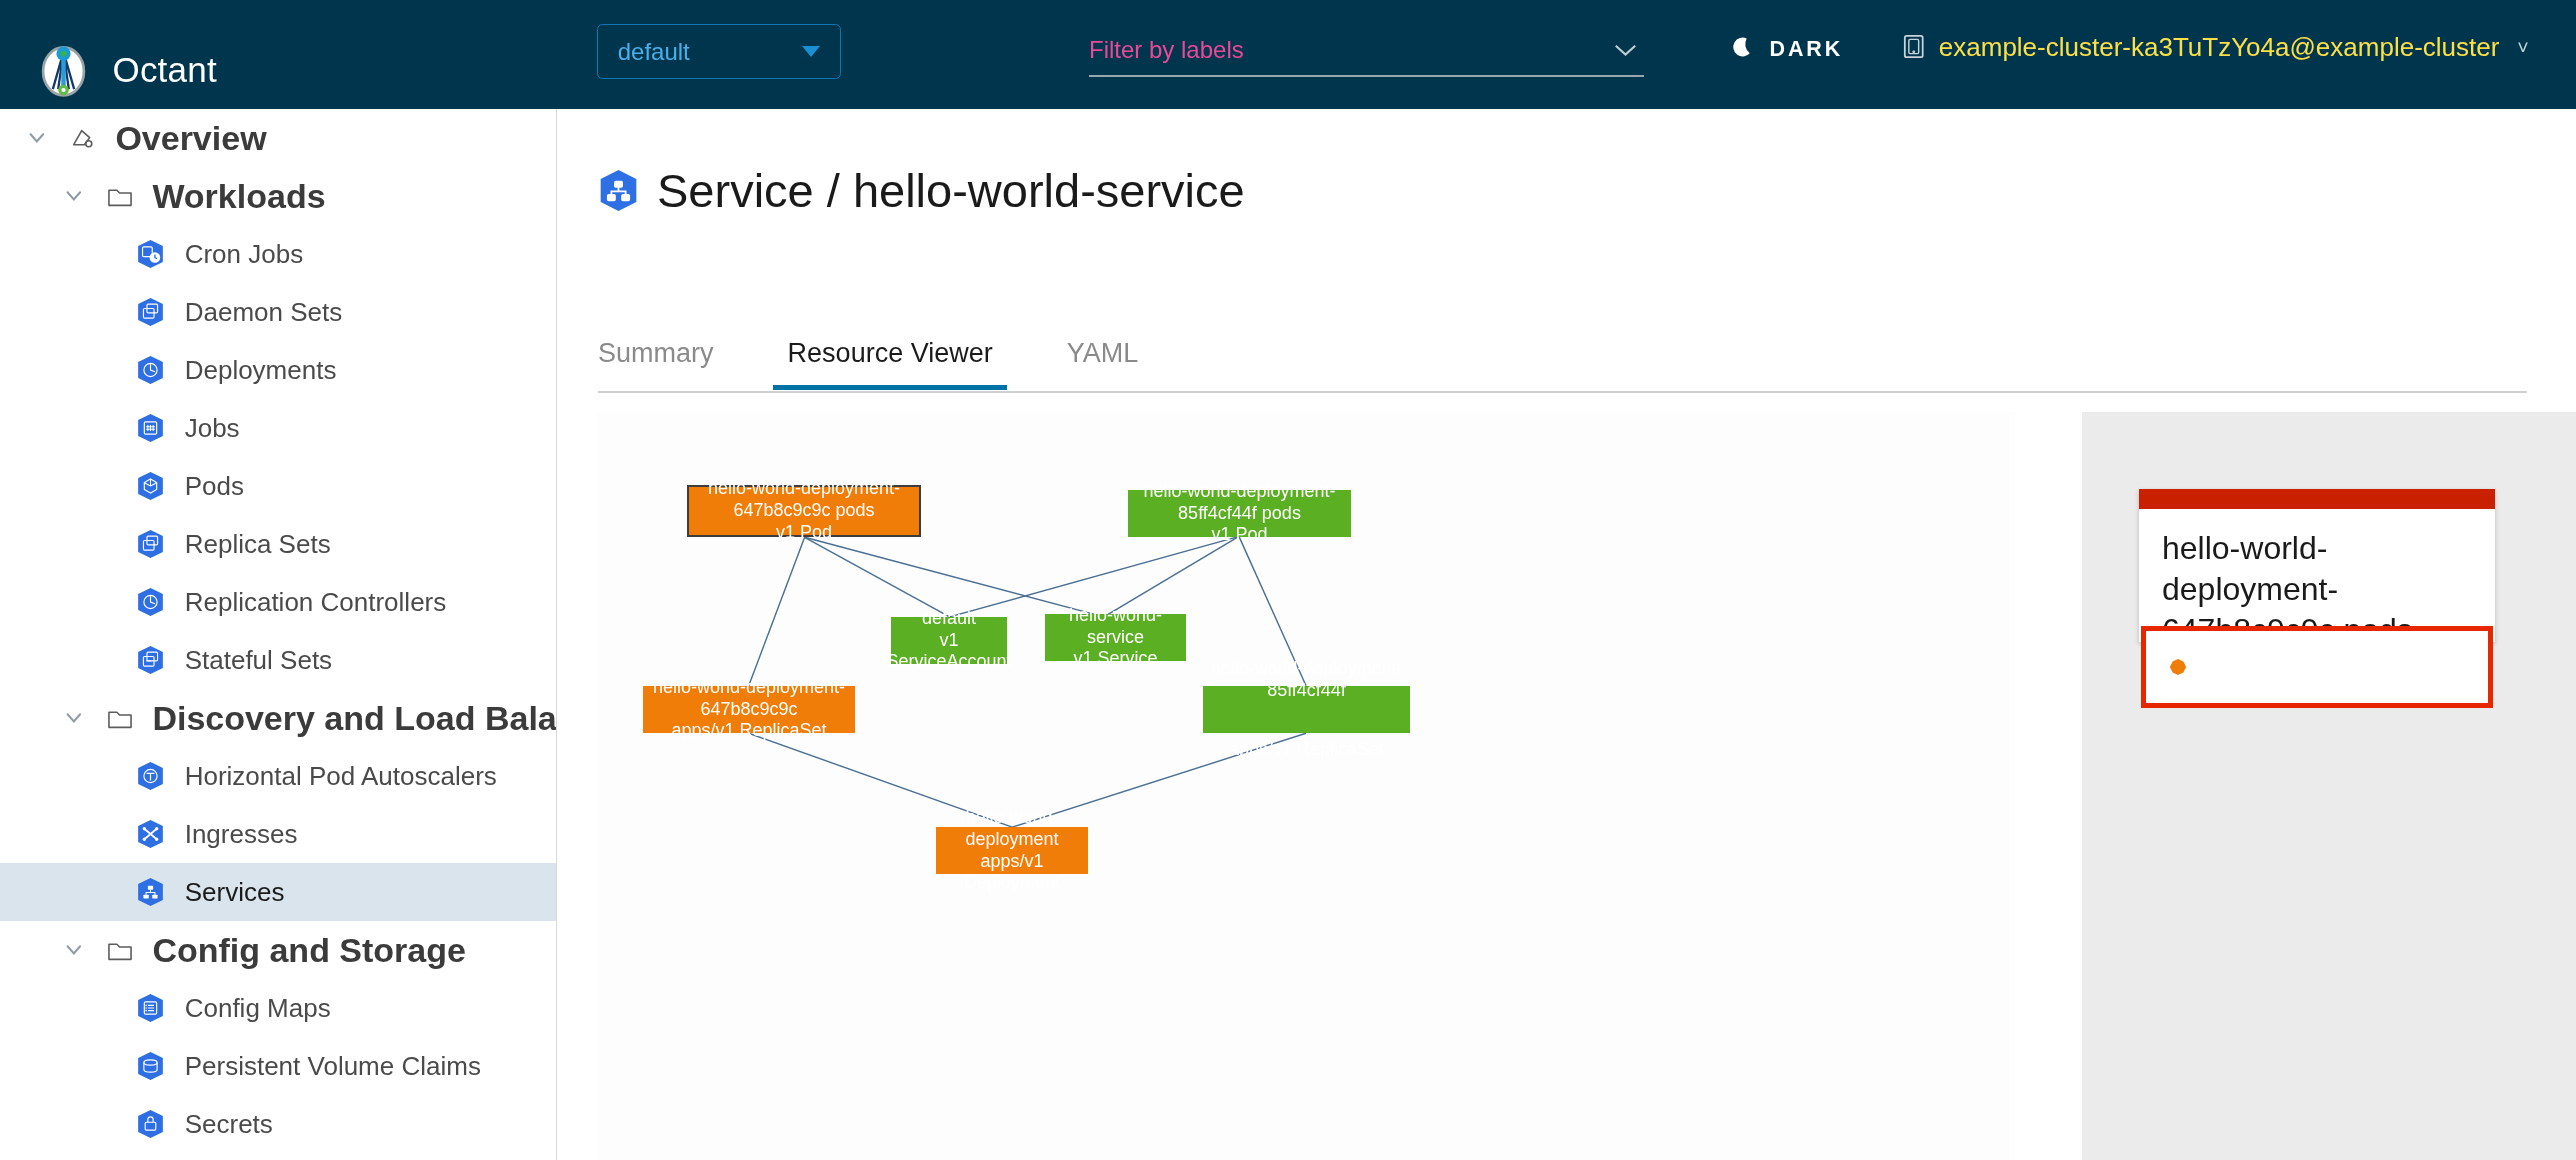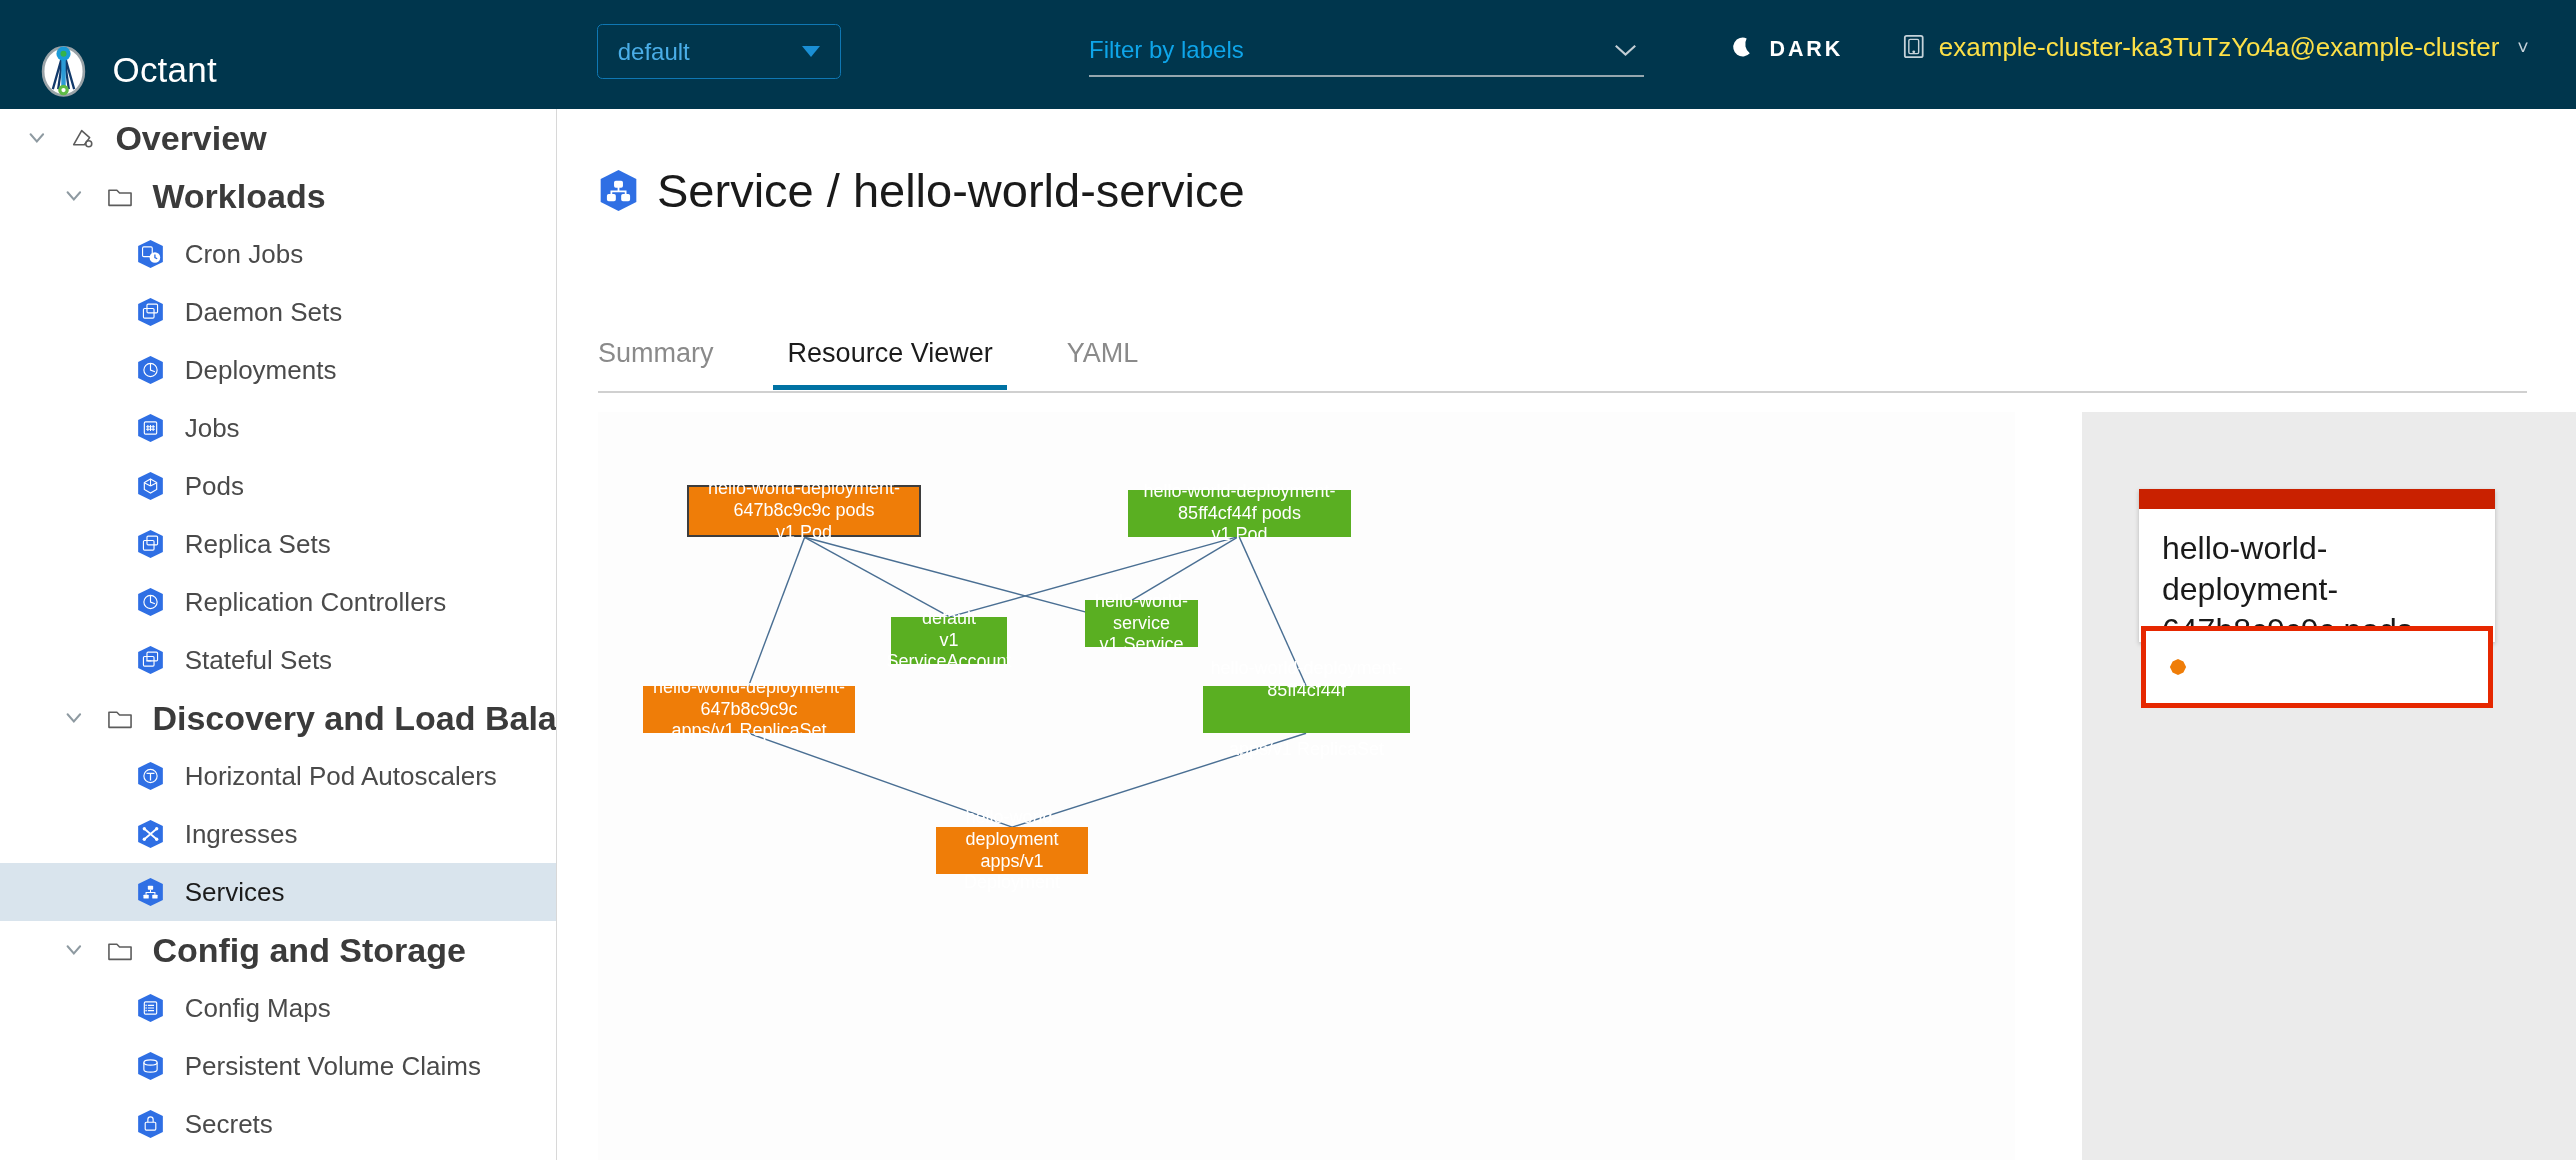--- a/index.html
+++ b/index.html
@@ -45,21 +45,21 @@
     border-top: 11.6px solid #1a8fd4;
   }
 
   #label-filter {
     position: absolute; left: 1089px; top: 25px;
     width: 555px; height: 52px;
     border-bottom: 2.7px solid #95a6ae;
     display: flex; align-items: center;
   }
   #label-filter-text {
-    color: #0ea5e9; font-size: 24px; flex: 1 1 auto;
+    color: #ec4899; font-size: 24px; flex: 1 1 auto;
   }
   #label-filter-caret {
     width: 23px; height: 14.3px; margin-right: 7.2px; flex: 0 0 23px;
   }
 
   #dark-toggle {
     position: absolute; left: 1730px; top: 34px;
     display: flex; align-items: center; gap: 12.5px;
     cursor: pointer;
   }
@@ -521,21 +521,21 @@
         <div class="l2">v1 Pod</div>
       </div>
       <div class="gnode green" style="left: 530px; top: 78px; width: 223px; height: 47px;">
         <div class="l1">hello-world-deployment-85ff4cf44f pods</div>
         <div class="l2">v1 Pod</div>
       </div>
       <div class="gnode green" style="left: 293px; top: 205px; width: 116px; height: 47px;">
         <div class="l1">default</div>
         <div class="l2">v1 ServiceAccount</div>
       </div>
-      <div class="gnode green" style="left: 447px; top: 188px; width: 113px; height: 47px; margin-left: 40px;">
+      <div class="gnode green" style="left: 447px; top: 202px; width: 141px; height: 47px;">
         <div class="l1">hello-world-service</div>
         <div class="l2">v1 Service</div>
       </div>
       <div class="gnode orange" style="left: 45px; top: 274px; width: 212px; height: 47px;">
         <div class="l1">hello-world-deployment-647b8c9c9c</div>
         <div class="l2">apps/v1 ReplicaSet</div>
       </div>
       <div class="gnode green" style="left: 605px; top: 274px; width: 207px; height: 47px; gap: 37px;">
         <div class="l1">hello-world-deployment-85ff4cf44f</div>
         <div class="l2">apps/v1 ReplicaSet</div>

